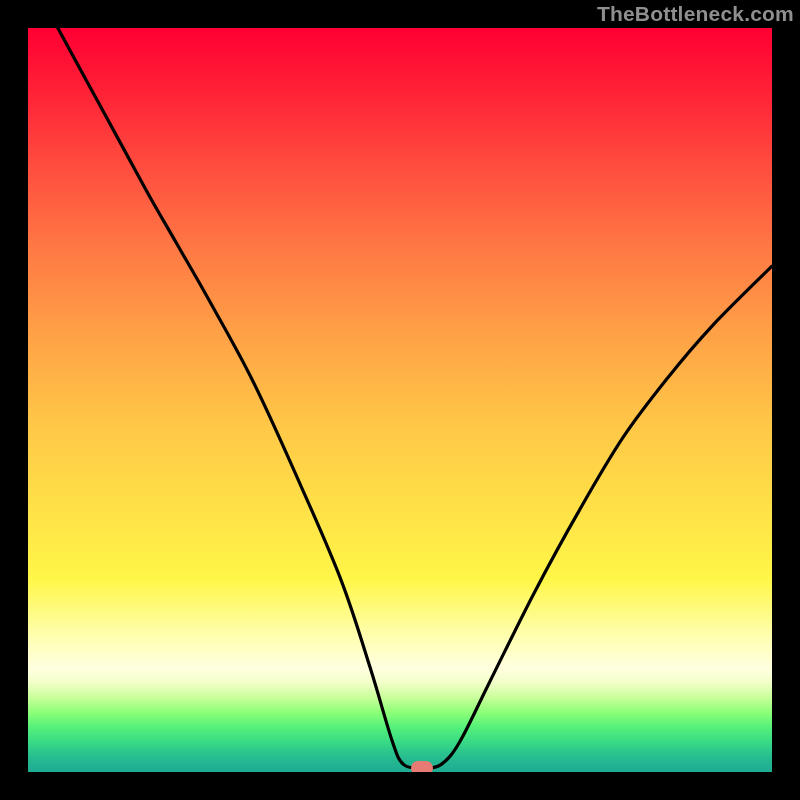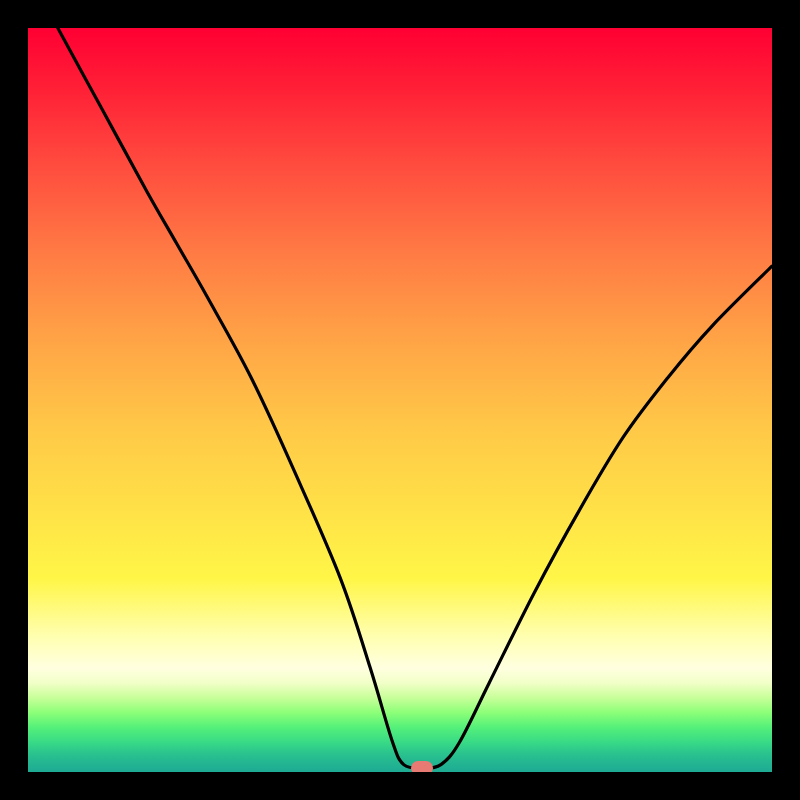--- a/index.html
+++ b/index.html
@@ -83,13 +83,14 @@
   <div class="plot">
     <div class="gradient"></div>
 
     <svg class="curve" viewBox="0 0 744 744" preserveAspectRatio="none">
       <path id="curve-path" d="M 29.8 0.0 C 37.2 13.6, 59.5 54.6, 74.4 81.8 C 89.3 109.1, 106.6 141.4, 119.0 163.7 C 131.4 186.0, 138.9 198.4, 148.8 215.8 C 158.7 233.1, 166.2 245.5, 178.6 267.8 C 191.0 290.2, 208.3 319.9, 223.2 349.7 C 238.1 379.4, 253.0 412.9, 267.8 446.4 C 282.7 479.9, 300.1 518.3, 312.5 550.6 C 324.9 582.8, 333.6 612.6, 342.2 639.8 C 350.9 667.1, 359.0 698.1, 364.6 714.2 C 370.1 730.4, 370.8 732.2, 375.7 736.6 C 380.7 740.9, 388.1 740.3, 394.3 740.3 C 400.5 740.3, 406.7 740.9, 412.9 736.6 C 419.1 732.2, 423.5 727.9, 431.5 714.2 C 439.6 700.6, 448.9 679.5, 461.3 654.7 C 473.7 629.9, 491.0 594.0, 505.9 565.4 C 520.8 536.9, 535.7 509.6, 550.6 483.6 C 565.4 457.6, 580.3 431.5, 595.2 409.2 C 610.1 386.9, 625.0 368.3, 639.8 349.7 C 654.7 331.1, 667.1 316.2, 684.5 297.6 C 701.8 279.0, 734.1 248.0, 744.0 238.1" fill="none" stroke="#000" stroke-width="3.2" stroke-linecap="round" stroke-linejoin="round"></path>
     </svg>
 
     <div class="marker" id="opt-marker" style="left: 383.32px; top: 733px; background: rgb(231, 122, 114);"></div>
   </div>
 
+  <div class="watermark">TheBottleneck.com</div>
 </div>
 
 </body></html>

